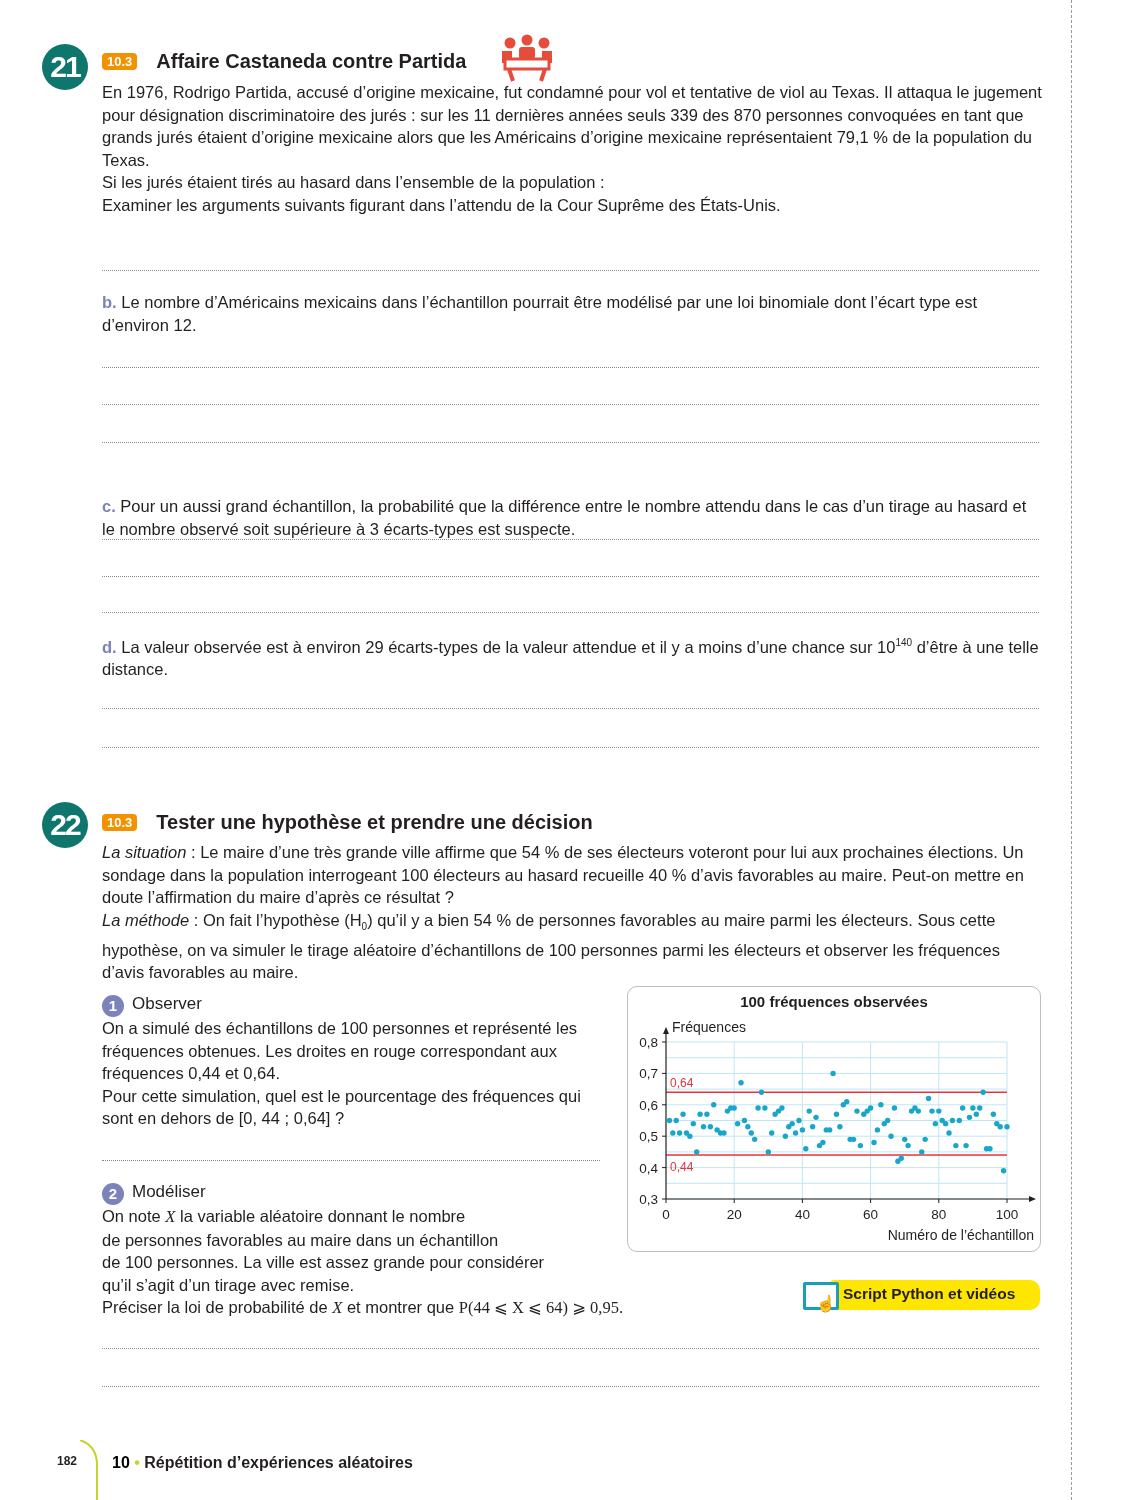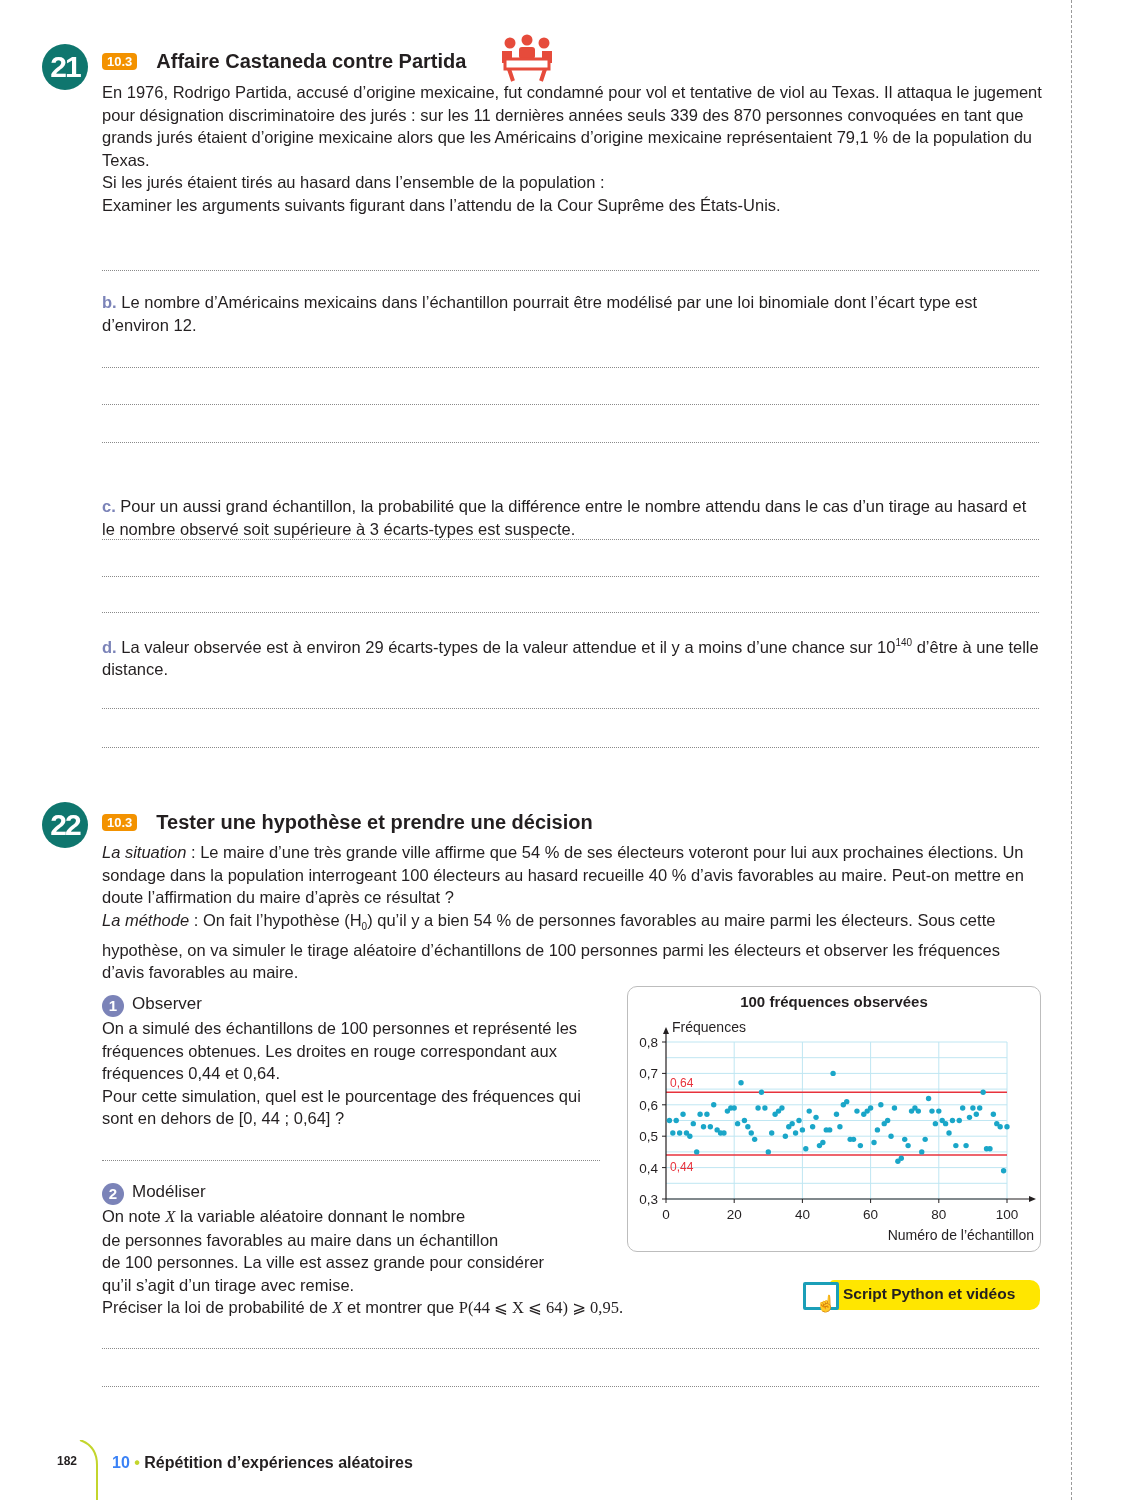--- a/index.html
+++ b/index.html
@@ -19,21 +19,21 @@
   .step-title { font-weight:normal; font-size:17px; }
   .chart-box { position:absolute; left:627px; top:986px; width:412px; height:264px; border:1.5px solid #bdbdbd; border-radius:10px; background:#fff; }
   .chart-title { position:absolute; top:6px; width:100%; text-align:center; font-weight:bold; font-size:15px; }
   .btn-script { position:absolute; left:800px; top:1278px; width:240px; height:34px; }
   .btn-script .pill { position:absolute; left:30px; top:2px; width:210px; height:30px; background:#ffe600; border-radius:0 10px 10px 0; border-top-left-radius:4px; }
   .btn-script .label { position:absolute; left:43px; top:7px; font-weight:bold; font-size:15.5px; color:#231f20; }
   .btn-script .screen { position:absolute; left:3px; top:4px; width:30px; height:22px; border:3px solid #1b9fb8; background:#fff; border-radius:2px; }
   .footer { position:absolute; top:1450px; left:0; width:600px; height:50px; }
   .footer .pagenum { position:absolute; left:57px; top:4px; font-size:12px; font-weight:bold; }
   .footer .chap { position:absolute; left:112px; top:4px; font-size:16px; font-weight:bold; }
-  .footer .chap .n { color:#3b82f6; }
+  .footer .chap .n { color:#000000; }
   .footer .chap .dot { color:#c3d52c; }
   sub, sup { font-size:10px; }
 </style>
 </head>
 <body>
 
 <div class="page-edge"></div>
 
 <div class="ex-num" style="left:42px;top:44px;">21</div>
 <div class="ex-title" style="top:50px;">

